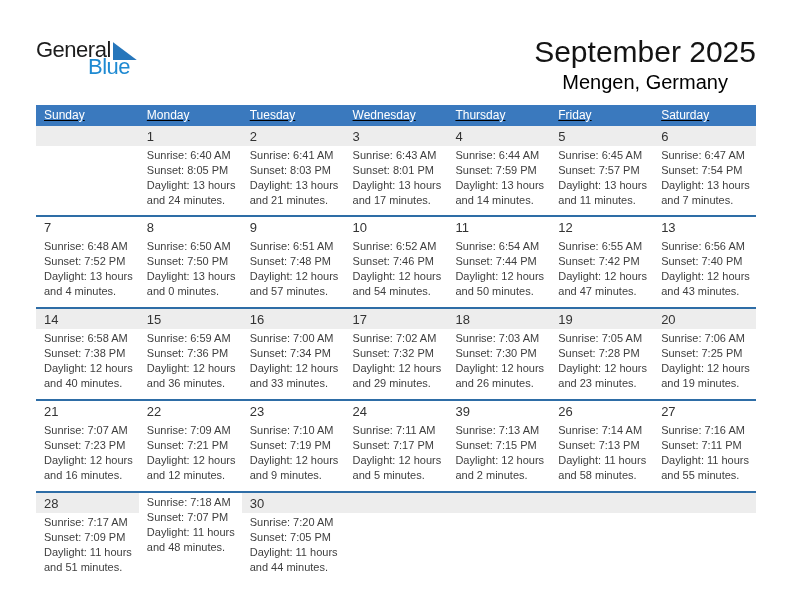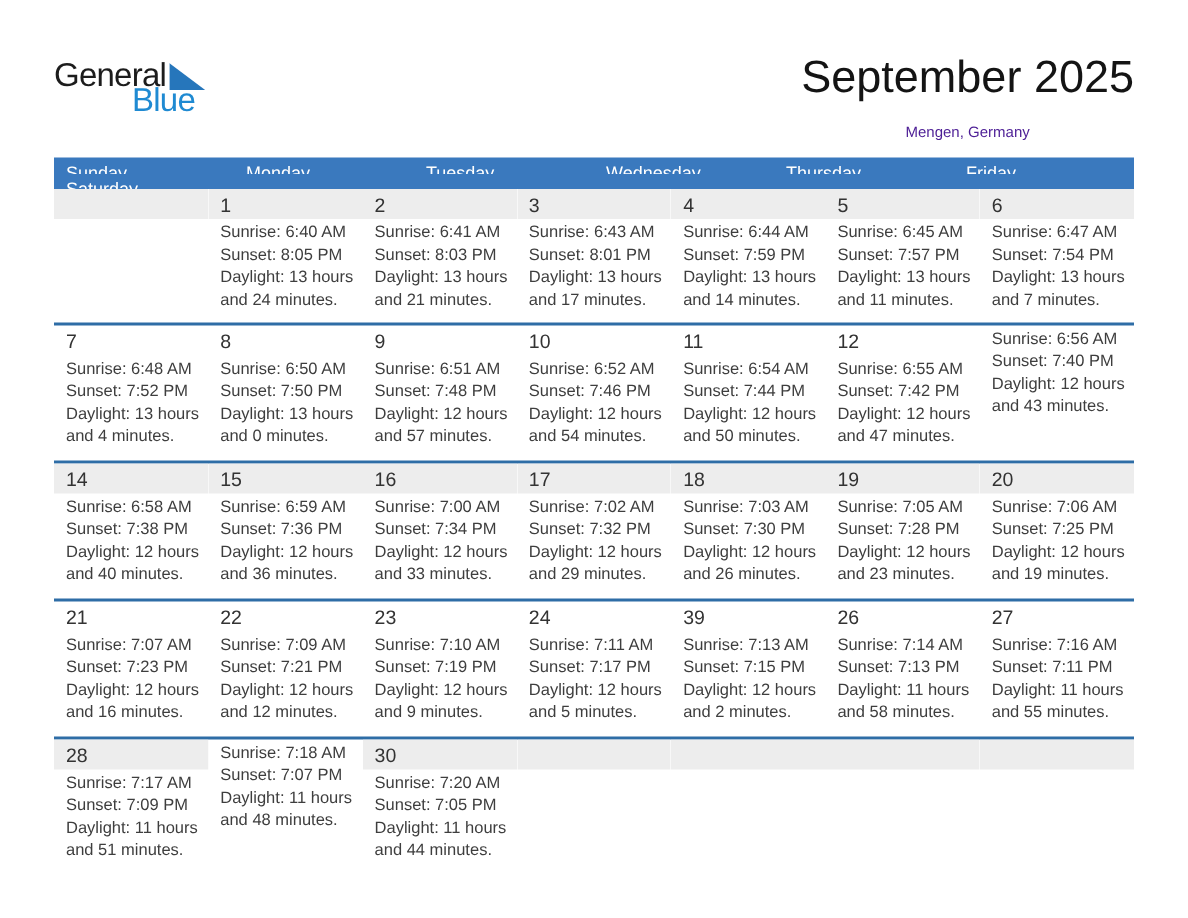--- a/index.html
+++ b/index.html
@@ -12,24 +12,24 @@
   .logo-top{display:flex;align-items:flex-end;height:20px;}
   .logo-general{font-size:22px;line-height:20px;color:#1c1c1c;letter-spacing:-0.5px;text-align:right;}
   .logo-triangle{
     width:24px;height:18px;margin-left:2px;background:var(--logo-triangle,#2676bb);
     clip-path:polygon(0 0,100% 100%,0 100%);
   }
   .logo-blue{font-size:22px;line-height:18px;color:var(--logo-blue,#1f8ad2);padding-left:52px;margin-top:-2px;letter-spacing:-0.5px;}
   
   .title-block{position:absolute;right:36px;top:36px;text-align:center;}
   .month-title{font-size:30px;color:#141414;line-height:32px;}
-  .location{font-size:10px;color:#4c1d95;margin-top:15px;}
+  .location{font-size:20px;color:#000000;margin-top:3px;}
   
   .calendar{position:absolute;left:36px;top:105px;width:720px;}
-  .weekday-row{display:grid;grid-template-columns:repeat(6,1fr);background:var(--header-bg,#3a79be);height:21px;text-decoration:underline;}
+  .weekday-row{display:grid;grid-template-columns:repeat(7,1fr);background:var(--header-bg,#3a79be);height:21px;text-decoration:underline;}
   .weekday-cell{color:#fff;font-size:12px;line-height:21px;padding-left:8px;overflow:hidden;white-space:nowrap;}
   .week{display:grid;grid-template-columns:repeat(7,1fr);height:92px;box-sizing:border-box;border-top:2px solid var(--divider,#2e6da6);}
   .week.first{border-top:none;height:89px;}
   .cell{overflow:hidden;}
   .daynum-strip{height:20px;}
   .week.striped .daynum-strip{background:var(--stripe,#ededed);}
   .day-num{display:inline-block;font-size:13px;color:#333;padding:3px 0 0 8px;}
   .day-text{padding:2px 6px 0 8px;font-size:11px;line-height:15px;color:#3e3e3e;white-space:nowrap;}
 </style>
 </head>
@@ -168,20 +168,21 @@
           <div class="cell">
             <div class="daynum-strip"><span class="day-num">12</span></div>
             <div class="day-text">
               <div>Sunrise: 6:55 AM</div>
               <div>Sunset: 7:42 PM</div>
               <div>Daylight: 12 hours</div>
               <div>and 47 minutes.</div>
             </div>
           </div>
           <div class="cell">
+            <div class="daynum-strip"><span class="day-num">13</span></div>
             <div class="day-text">
               <div>Sunrise: 6:56 AM</div>
               <div>Sunset: 7:40 PM</div>
               <div>Daylight: 12 hours</div>
               <div>and 43 minutes.</div>
             </div>
           </div>
         </div>
         <div class="week striped">
           <div class="cell">

